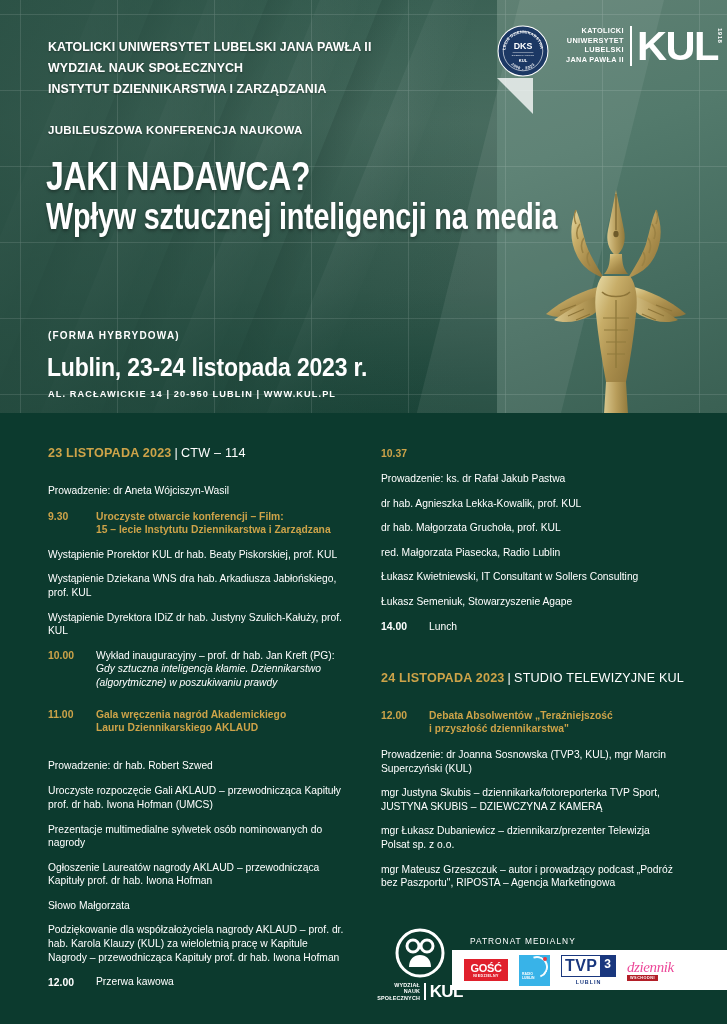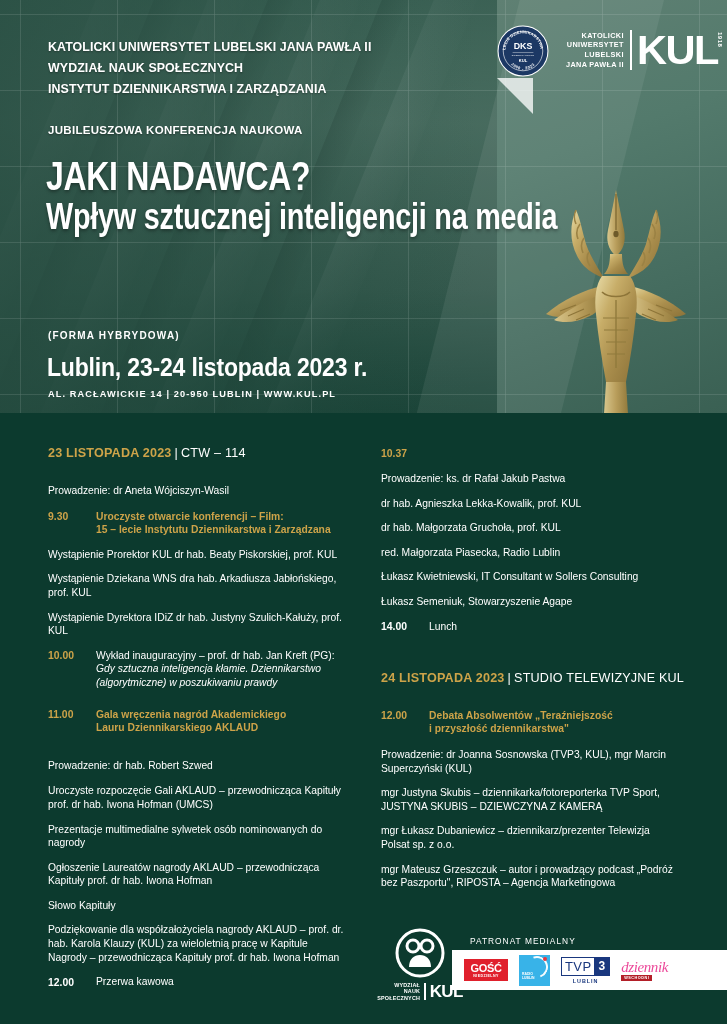--- a/index.html
+++ b/index.html
@@ -114,21 +114,20 @@
     left: 497px; top: 25px;
     width: 52px; height: 52px;
   }
   .dks-seal svg { display:block; width:100%; height:100%; }
 
   
   .kul-logo {
     position: absolute;
     left: 566px; top: 26px;
     display: flex;
-    align-items: center;
     height: 48px;
   }
   .kul-words {
     color: #fff;
     font-size: 7.3px;
     font-weight: bold;
     line-height: 9.6px;
     letter-spacing: .35px;
     text-align: right;
     padding-right: 6px;
@@ -359,21 +358,21 @@
   }
 
   .logo-tvp3 {
     display: flex; flex-direction: column; align-items: center;
   }
   .logo-tvp3 .row {
     display: flex; align-items: stretch;
     border: 1.4px solid #19377e;
   }
   .logo-tvp3 .tvp {
-    color: #19377e; font-size: 13px; font-weight: normal;
+    color: #19377e; font-size: 16px; font-weight: bold;
     letter-spacing: .4px; padding: 1px 3px; background: #fff;
   }
   .logo-tvp3 .three {
     background: #19377e; color: #fff; font-size: 12px; font-weight: bold;
     padding: 1px 4px;
   }
   .logo-tvp3 .lub {
     color: #19377e; font-size: 5.4px; font-weight: bold;
     letter-spacing: 1px; margin-top: 2px;
   }
@@ -542,21 +541,21 @@
       <div class="body gold">
         <div>Gala wręczenia nagród Akademickiego</div>
         <div>Lauru Dziennikarskiego AKLAUD</div>
       </div>
     </div>
 
     <div class="plain lead">Prowadzenie: dr hab. Robert Szwed</div>
     <div class="plain">Uroczyste rozpoczęcie Gali AKLAUD – przewodnicząca Kapituły prof. dr hab. Iwona Hofman (UMCS)</div>
     <div class="plain">Prezentacje multimedialne sylwetek osób nominowanych do nagrody</div>
     <div class="plain">Ogłoszenie Laureatów  nagrody AKLAUD – przewodnicząca Kapituły prof. dr hab. Iwona Hofman</div>
-    <div class="plain">Słowo Kapituły</div>
+    <div class="plain">Słowo Małgorzata</div>
     <div class="plain">Podziękowanie dla współzałożyciela nagrody AKLAUD – prof. dr. hab. Karola Klauzy (KUL) za wieloletnią pracę w Kapitule Nagrody – przewodnicząca Kapituły prof. dr hab. Iwona Hofman</div>
 
     <div class="entry">
       <div class="time white">12.00</div>
       <div class="body">
         <div>Przerwa kawowa</div>
       </div>
     </div>
   </div>
 

